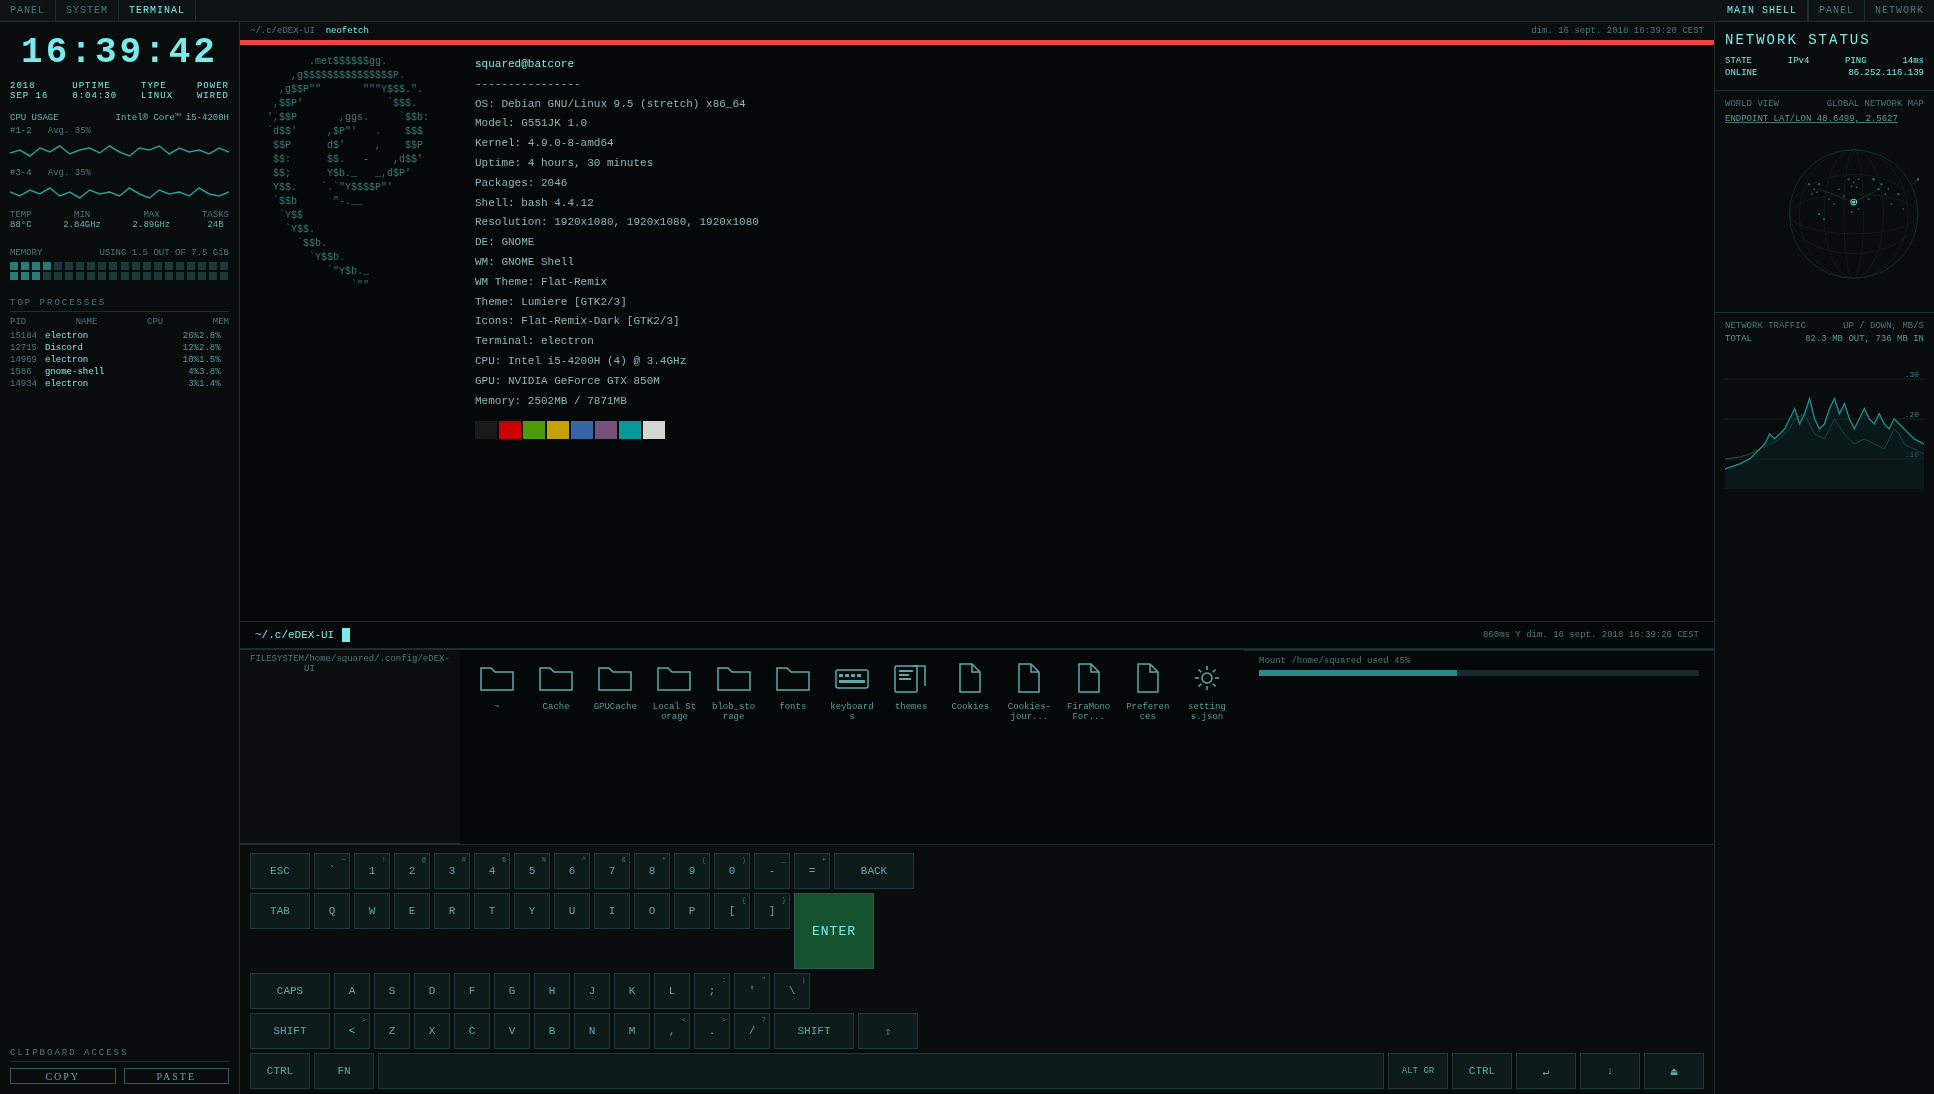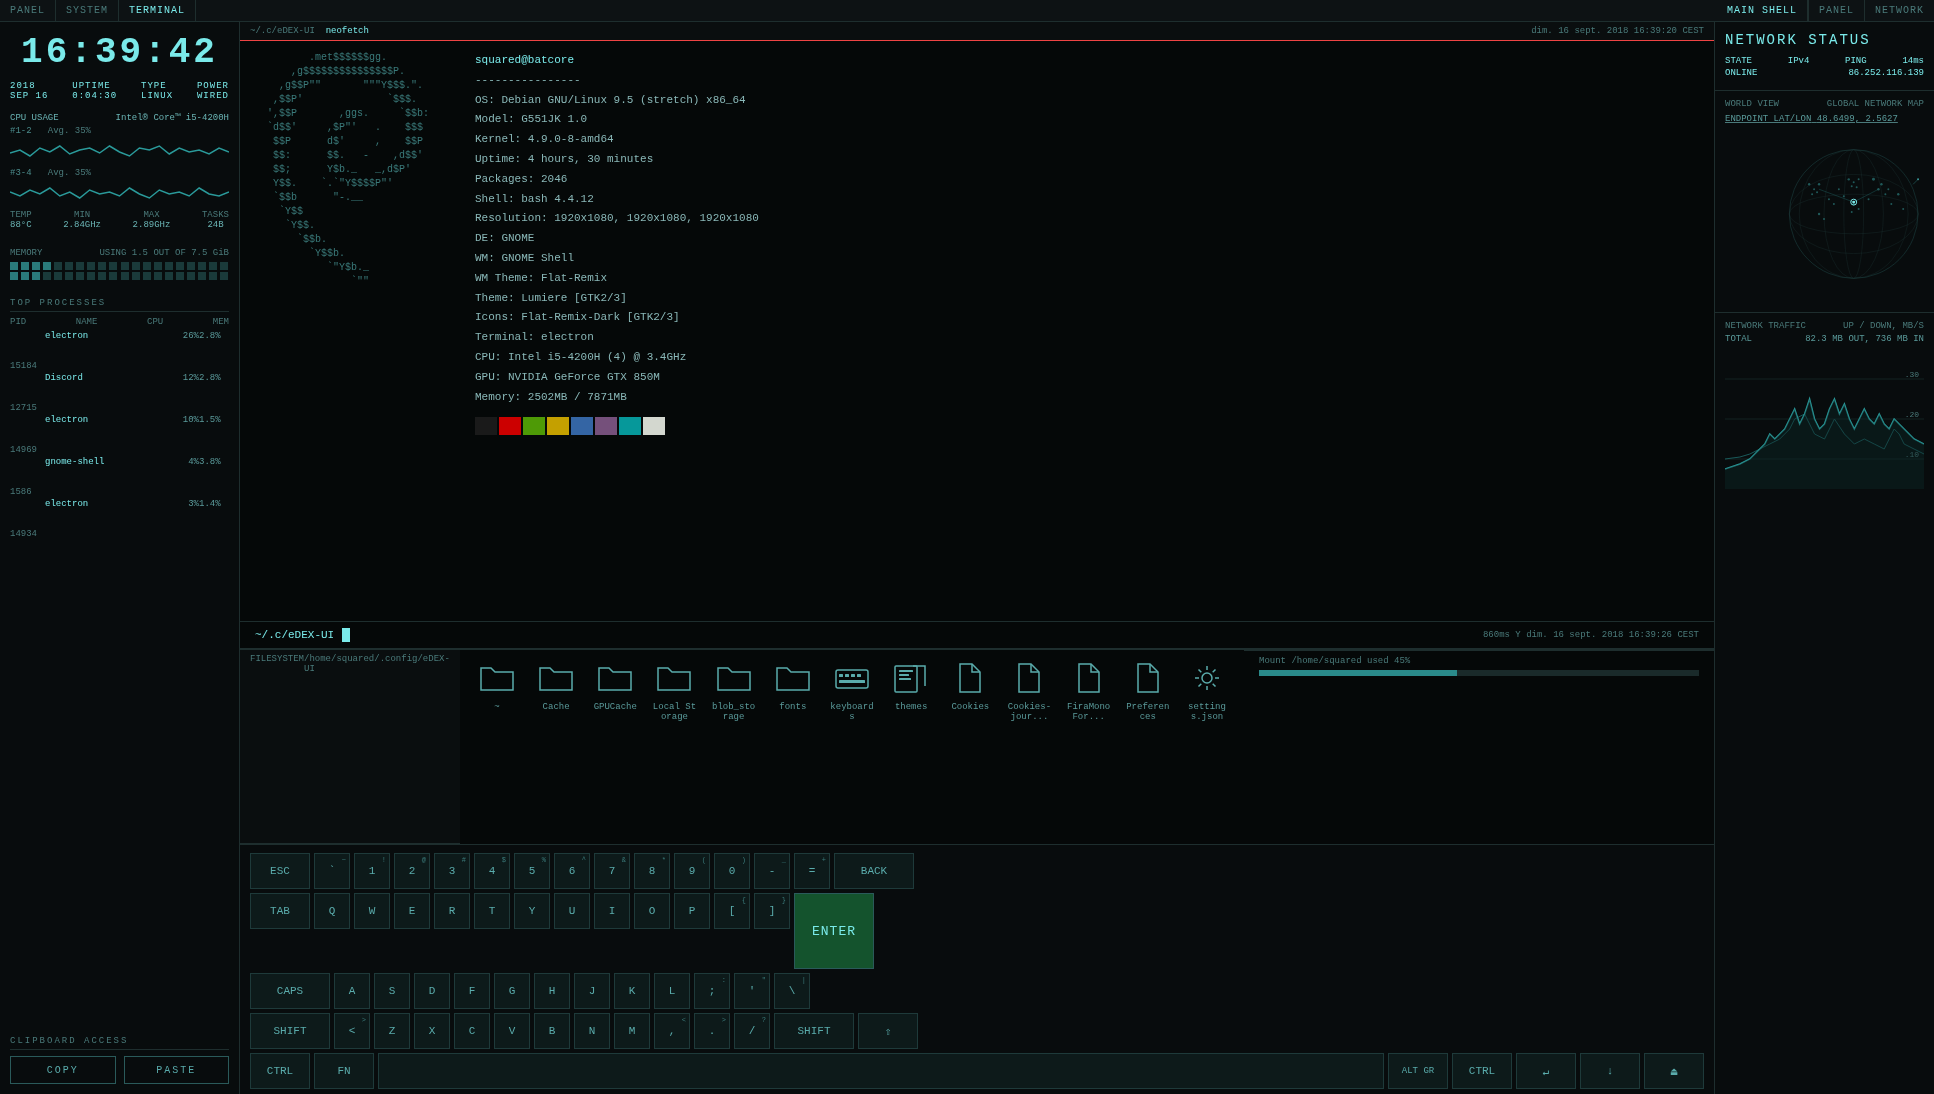--- a/index.html
+++ b/index.html
@@ -151,41 +151,41 @@
       color: #4a7a7a;
       margin-bottom: 3px;
     }
     .process-row {
       display: flex;
       justify-content: space-between;
       font-size: 9px;
       color: #5a9a9a;
       padding: 1px 0;
     }
-    .process-row .pid { width: 35px; color: #4a7a7a; margin-top: 30px; }
+    .process-row .pid { width: 35px; color: #4a7a7a; }
     .process-row .name { flex: 1; color: #7aeaea; }
     .process-row .cpu { width: 30px; text-align: right; }
     .process-row .mem { width: 30px; text-align: left; }
 
     .clipboard-section {}
     .clipboard-label { margin-bottom: 6px; }
     .clipboard-buttons {
       display: flex;
       gap: 8px;
     }
     .clip-btn {
       flex: 1;
-      height: 28px;
+      height: 16px;
       background: transparent;
       border: 1px solid #2a5a5a;
       color: #5aacac;
       font-size: 10px;
       letter-spacing: 2px;
       cursor: pointer;
-      font-family: Liberation Mono, monospace;
+      font-family: Liberation Serif, serif;
     }
 
     
     .center-area {
       flex: 1;
       display: flex;
       flex-direction: column;
       overflow: hidden;
     }
 
@@ -196,21 +196,21 @@
       border-bottom: 1px solid #1e2e2e;
       display: flex;
       flex-direction: column;
       overflow: hidden;
     }
     .terminal-header {
       display: flex;
       justify-content: space-between;
       padding: 4px 10px;
       background: #0a0e0f;
-      border-bottom: 1px solid #ef4444;
+      border-bottom: 5px solid #ef4444;
       font-size: 9px;
       color: #4a7a7a;
     }
     .terminal-content {
       flex: 1;
       padding: 10px 15px;
       overflow: hidden;
       font-size: 11px;
       line-height: 1.5;
       color: #9acaca;

